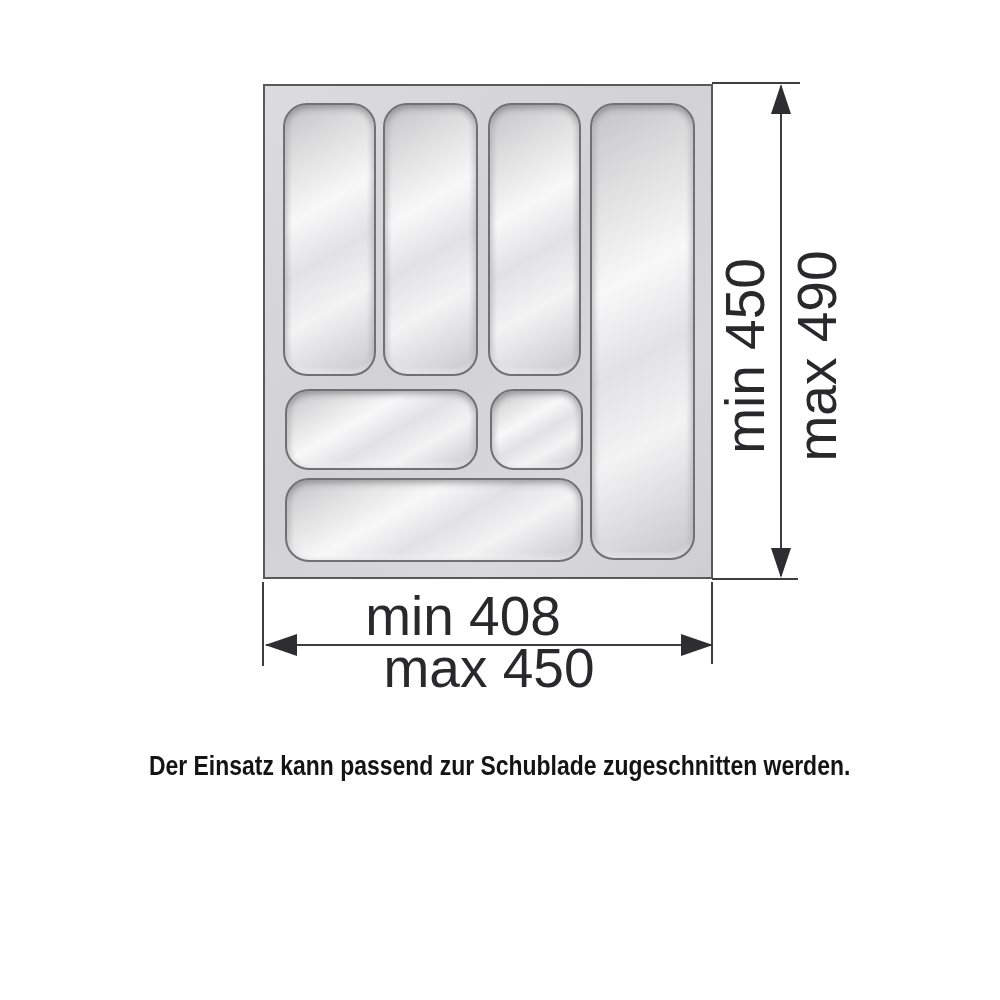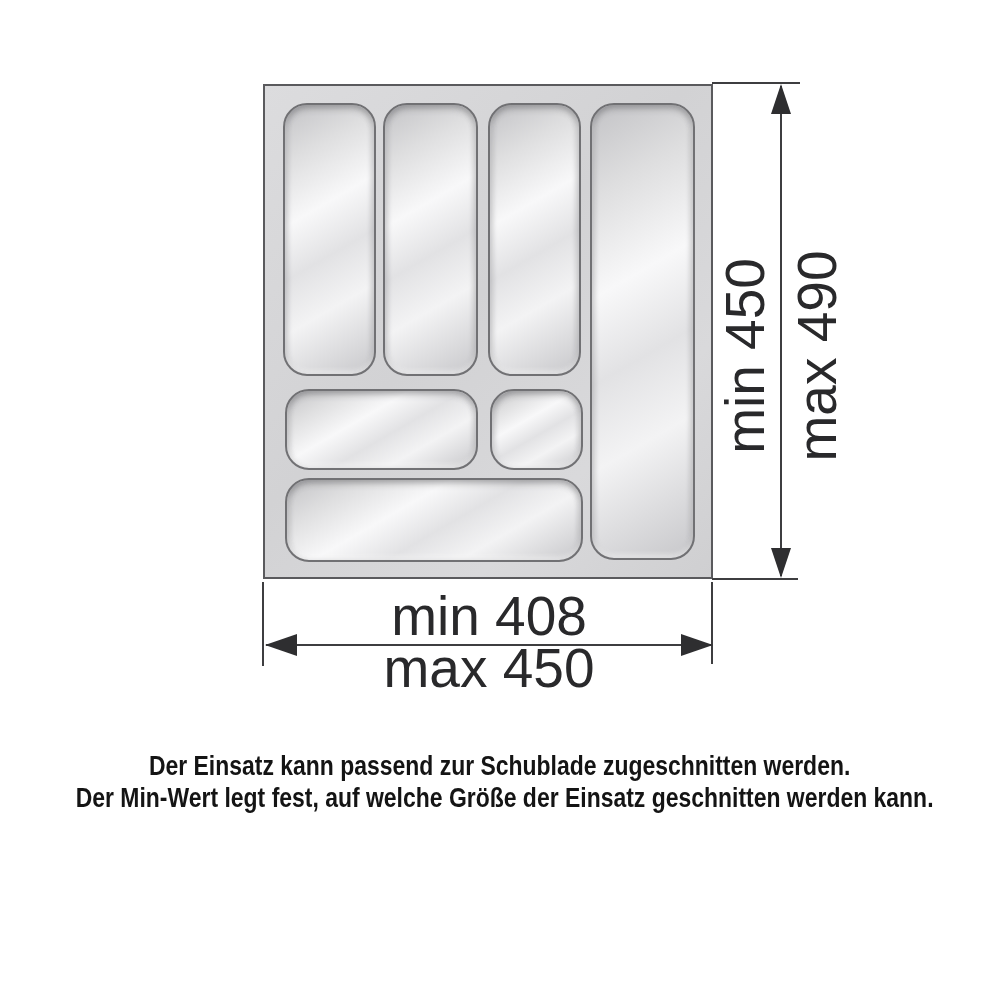--- a/index.html
+++ b/index.html
@@ -73,21 +73,20 @@
   <div class="arrow arrow-up" style="left:771px;top:84px;"></div>
   <div class="arrow arrow-down" style="left:771px;top:548px;"></div>
   <div class="dim-label rot" style="left:745px;top:356px;">min 450</div>
   <div class="dim-label rot" style="left:817px;top:356px;">max 490</div>
 
   <div class="dline" style="left:262px;top:582px;width:2px;height:84px;"></div>
   <div class="dline" style="left:711px;top:582px;width:2px;height:82px;"></div>
   <div class="dline" style="left:266px;top:644px;width:446px;height:2px;"></div>
   <div class="arrow arrow-left" style="left:265px;top:634px;"></div>
   <div class="arrow arrow-right" style="left:681px;top:634px;"></div>
-  <div class="dim-label" style="left:489px;top:616px;">min 408</div>
+  <div class="dim-label" style="left:463px;top:616px;">min 408</div>
   <div class="dim-label" style="left:489px;top:668px;">max 450</div>
 
   <div class="desc">
     <div class="line"><span>Der Einsatz kann passend zur Schublade zugeschnitten werden.</span></div>
-    <div class="line"><span>Der Min-Wert legt fest, auf welche Größe der Einsatz geschnitten werden kann.</span></div>
   </div>
 
 </div>
 
 </body></html>

